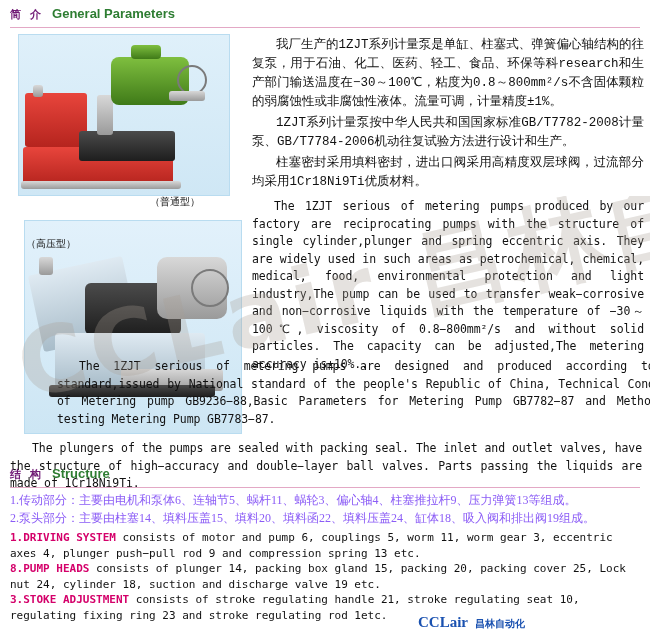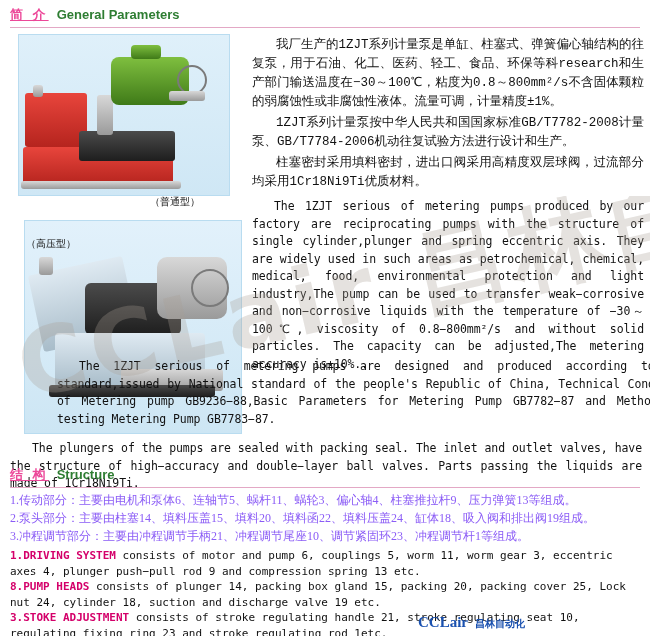--- a/index.html
+++ b/index.html
@@ -22,25 +22,24 @@
   }
 
   
   .sec-head {
     position: absolute;
     display: flex;
     align-items: baseline;
     gap: 8px;
   }
   .sec-head .cn {
-    color: #ec4899;
-    font-size: 13px;
+    color: #701a75;
+    font-size: 11px;
     font-weight: bold;
     letter-spacing: 3px;
-    text-decoration: underline;
   }
   .sec-head .en {
     color: #2e7d32;
     font-size: 13px;
     font-weight: bold;
   }
   #head-intro { left: 10px; top: 6px; }
   #head-struct { left: 10px; top: 466px; }
 
   .rule {
@@ -261,21 +260,20 @@
 
   <div class="sec-head" id="head-struct">
     <span class="cn">结 构</span>
     <span class="en">Structure</span>
   </div>
   <div class="rule" id="rule-struct"></div>
 
   <div class="struct">
     <p class="st-cn">1.传动部分：主要由电机和泵体6、连轴节5、蜗杆11、蜗轮3、偏心轴4、柱塞推拉杆9、压力弹簧13等组成。</p>
     <p class="st-cn">2.泵头部分：主要由柱塞14、填料压盖15、填料20、填料函22、填料压盖24、缸体18、吸入阀和排出阀19组成。</p>
-    <p class="st-cn">3.冲程调节部分：主要由冲程调节手柄21、冲程调节尾座10、调节紧固环23、冲程调节杆1等组成。</p>
 
     <p class="st-en st-en-block">
       <span class="lead">1.DRIVING SYSTEM</span><span> consists of motor and pump 6, couplings 5, worm  11, worm  gear 3, eccentric axes 4, plunger  push−pull rod 9 and compression spring 13 etc.</span>
     </p>
     <p class="st-en">
       <span class="lead">8.PUMP HEADS</span><span> consists of plunger 14, packing  box gland 15, packing 20, packing cover 25, Lock nut 24, cylinder 18, suction and discharge valve 19 etc.</span>
     </p>
     <p class="st-en">
       <span class="lead">3.STOKE ADJUSTMENT</span><span> consists of stroke regulating handle 21, stroke regulating seat 10, regulating fixing ring 23 and stroke regulating rod 1etc.</span>
     </p>

